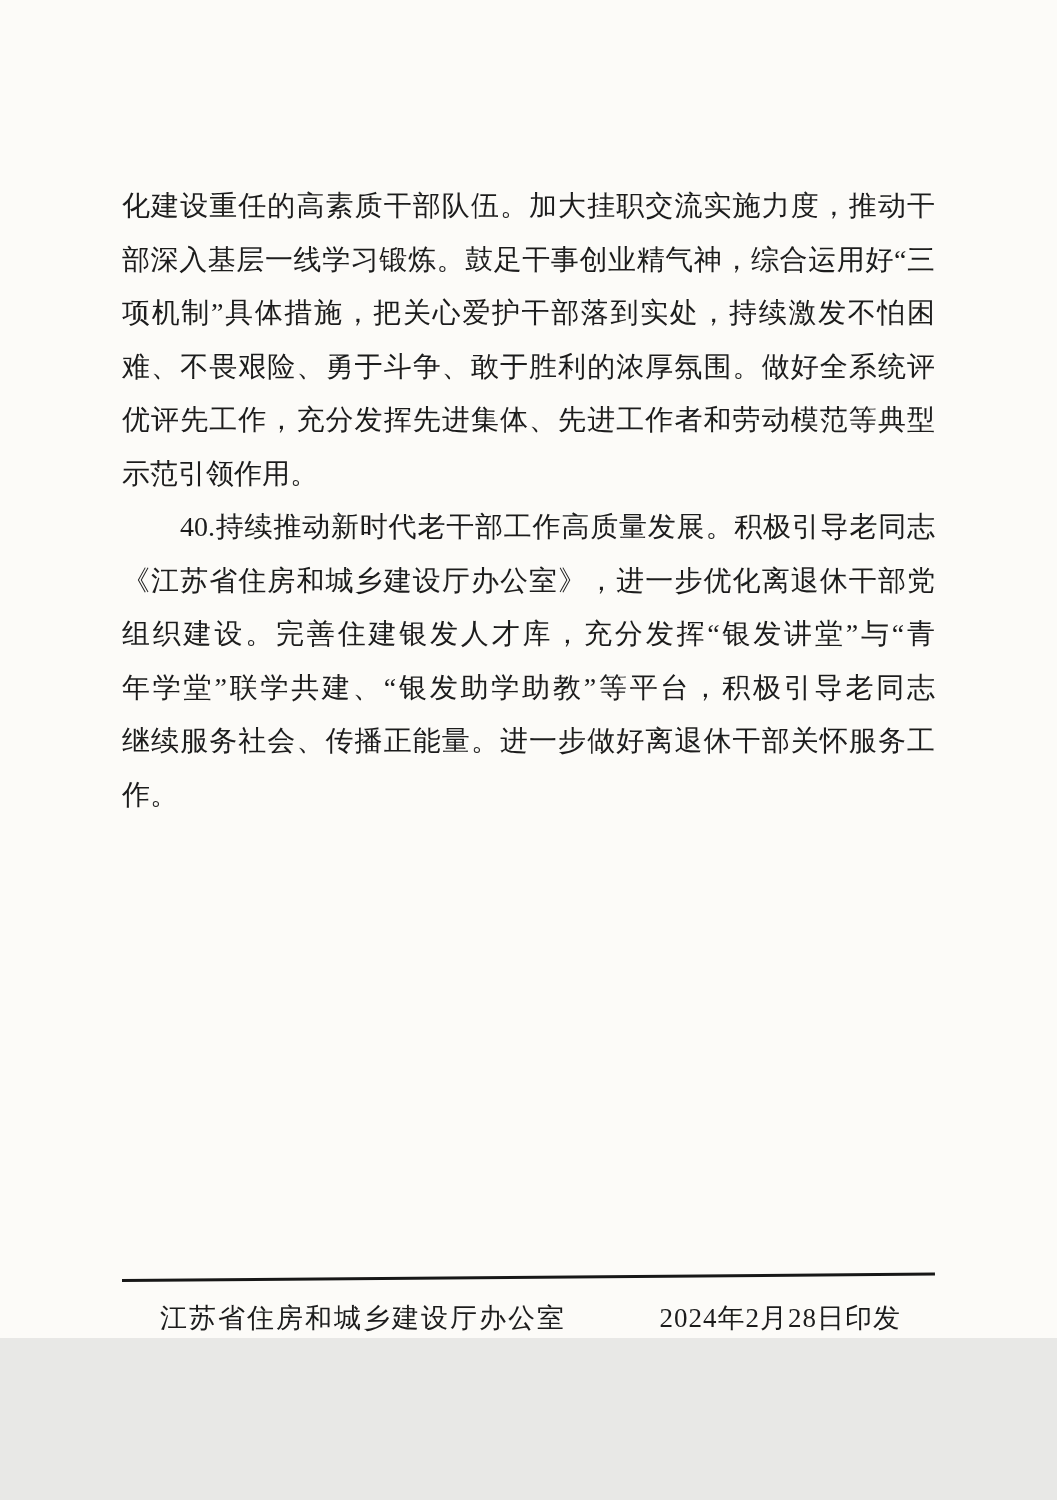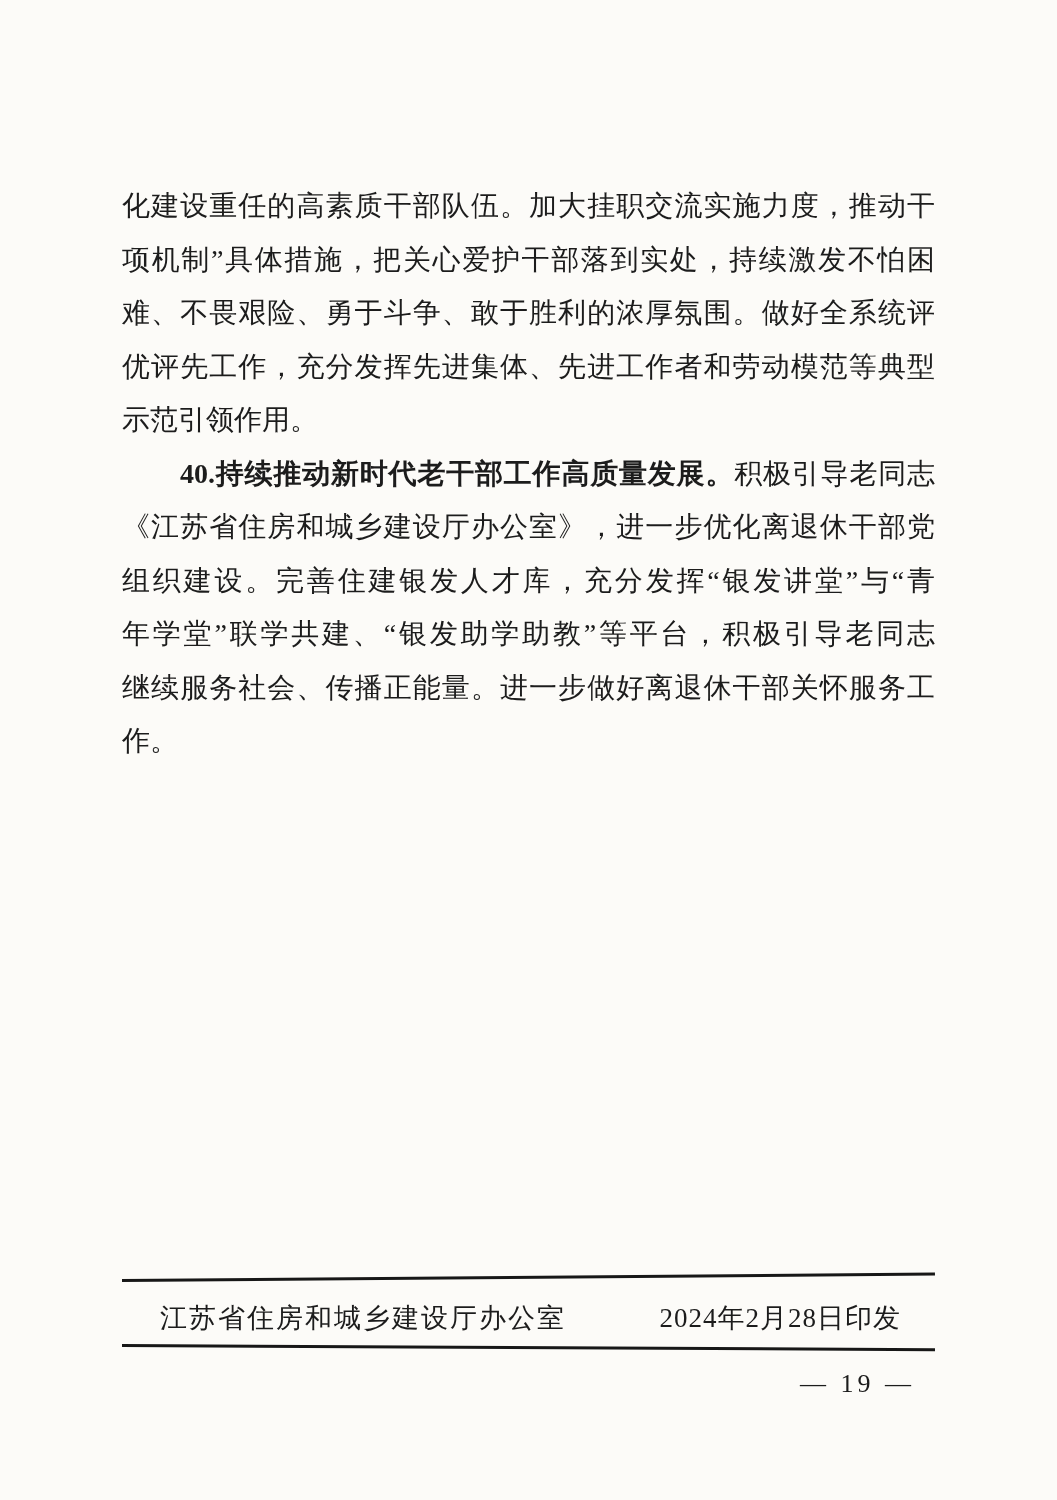--- a/index.html
+++ b/index.html
@@ -3,21 +3,21 @@
 <meta charset="utf-8">
 <style>
   html, body {
     margin: 0;
     padding: 0;
     background: #e8e8e6;
   }
   .page {
     position: relative;
     width: 1057px;
-    height: 1500px;
+    height: 1338px;
     margin: 0 auto;
     background: #fcfbf8;
     color: #1c1c1c;
     font-family: "Liberation Serif", "DejaVu Serif", serif;
     overflow: hidden;
   }
   
   .body-text {
     position: absolute;
     left: 122px;
@@ -33,21 +33,21 @@
     text-justify: inter-character;
   }
   .line.short {
     text-align: center;
     text-align-last: left;
   }
   .line.indent {
     padding-left: 58px;
   }
   .lead-bold {
-    font-weight: 700;
+    font-weight: 400;
   }
   
   .rule {
     position: absolute;
     left: 122px;
     width: 813px;
     height: 3px;
     background: #171717;
   }
   .rule-top {
@@ -89,20 +89,21 @@
   }
 </style>
 </head>
 <body>
 
 <div class="page">
 
   <main class="body-text">
 
     <div class="line">化建设重任的高素质干部队伍。加大挂职交流实施力度，推动干</div>
+    <div class="line">部深入基层一线学习锻炼。鼓足干事创业精气神，综合运用好“三</div>
     <div class="line">项机制”具体措施，把关心爱护干部落到实处，持续激发不怕困</div>
     <div class="line">难、不畏艰险、勇于斗争、敢于胜利的浓厚氛围。做好全系统评</div>
     <div class="line">优评先工作，充分发挥先进集体、先进工作者和劳动模范等典型</div>
     <div class="line short">示范引领作用。</div>
 
     <div class="line indent">
       <span class="lead-bold">40.持续推动新时代老干部工作高质量发展。</span><span>积极引导老同志</span>
     </div>
     <div class="line">《江苏省住房和城乡建设厅办公室》，进一步优化离退休干部党</div>
     <div class="line">组织建设。完善住建银发人才库，充分发挥“银发讲堂”与“青</div>

